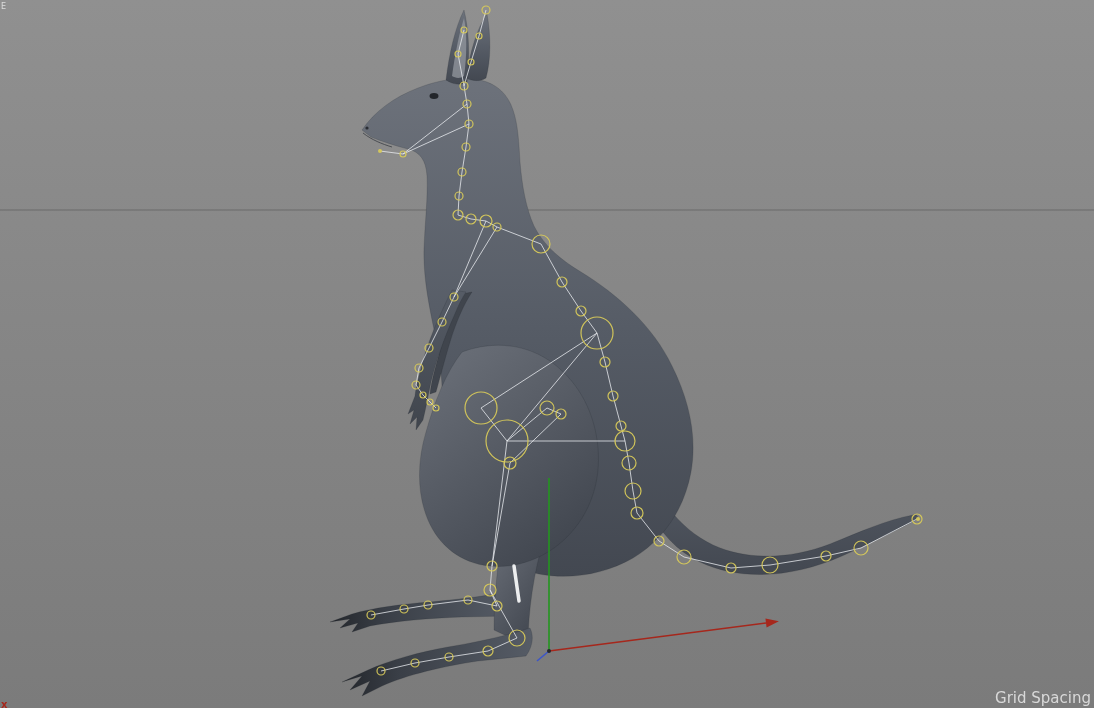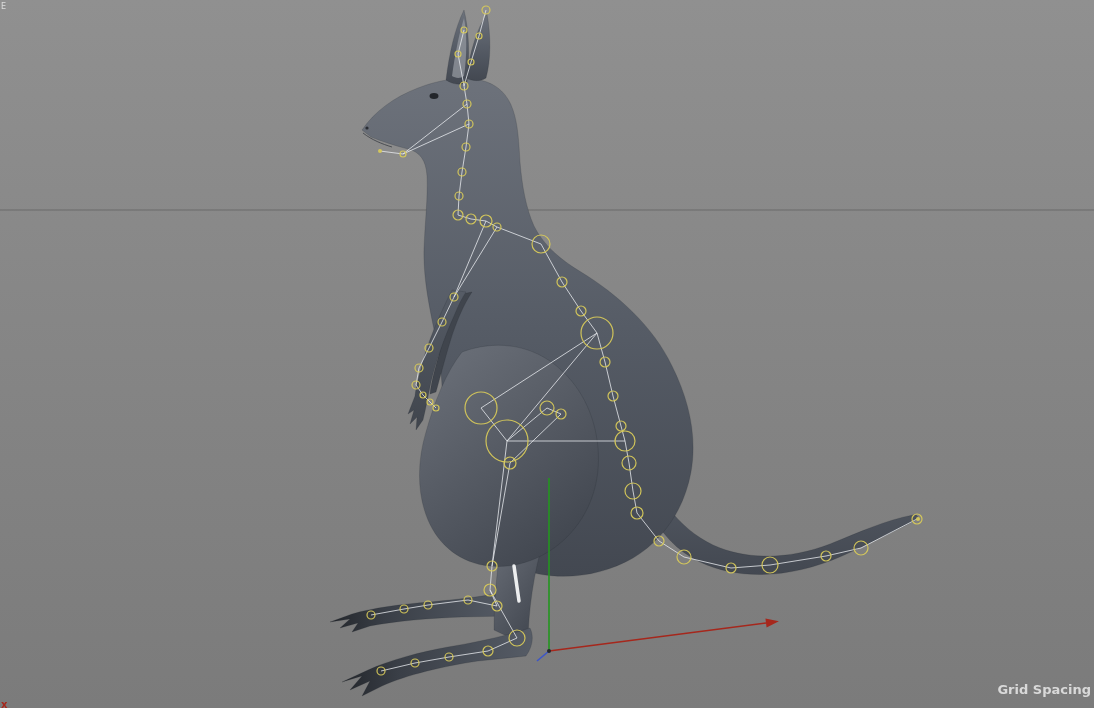--- a/index.html
+++ b/index.html
@@ -10,21 +10,21 @@
     background:linear-gradient(180deg,var(--bg_top) 0%,var(--bg_mid) 45%,var(--bg_bottom) 100%);
     font-family:"DejaVu Sans",sans-serif;
   }
   .viewport svg{position:absolute;left:0;top:0;}
   .horizon{stroke:var(--horizon);stroke-width:1.4;opacity:.75;}
   .bone{stroke:var(--bone);stroke-width:1;fill:none;opacity:.78;}
   .joint{stroke:var(--joint);stroke-width:1.2;fill:none;opacity:.95;}
   .joint.dot{fill:var(--joint);stroke:none;}
   #bone-highlight{stroke:var(--highlight);stroke-width:3.5;opacity:.95;stroke-linecap:round;}
   .axis-line{stroke-width:1.6;fill:none;}
-  .status-text{position:absolute;right:3px;bottom:11px;font-size:13px;color:var(--text_light);opacity:.95;white-space:nowrap;font-weight:bold;}
+  .status-text{position:absolute;right:3px;bottom:1px;font-size:15px;color:var(--text_light);opacity:.95;white-space:nowrap;}
   .corner-marker{position:absolute;left:1px;top:2px;font-size:8px;color:#e8e8e8;opacity:.85;}
   .axis-label-x{position:absolute;left:1px;bottom:-2px;font-size:10px;font-weight:bold;color:var(--axis_x);}
   .model-part{stroke:rgba(25,28,34,.28);stroke-width:.6;}
 </style>
 </head>
 <body>
 
 <div class="viewport">
   <svg width="1094" height="708" viewBox="0 0 1094 708">
     <defs>

